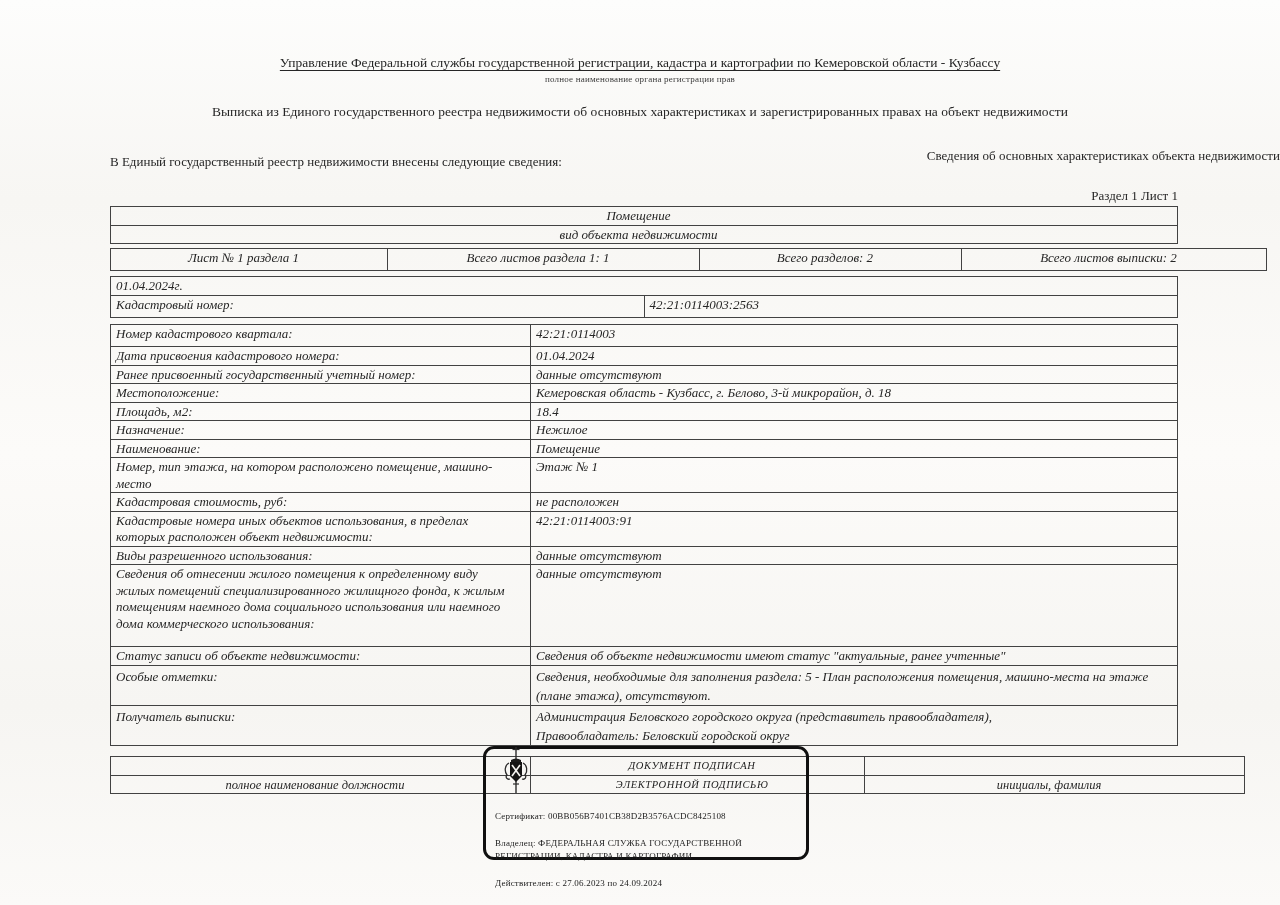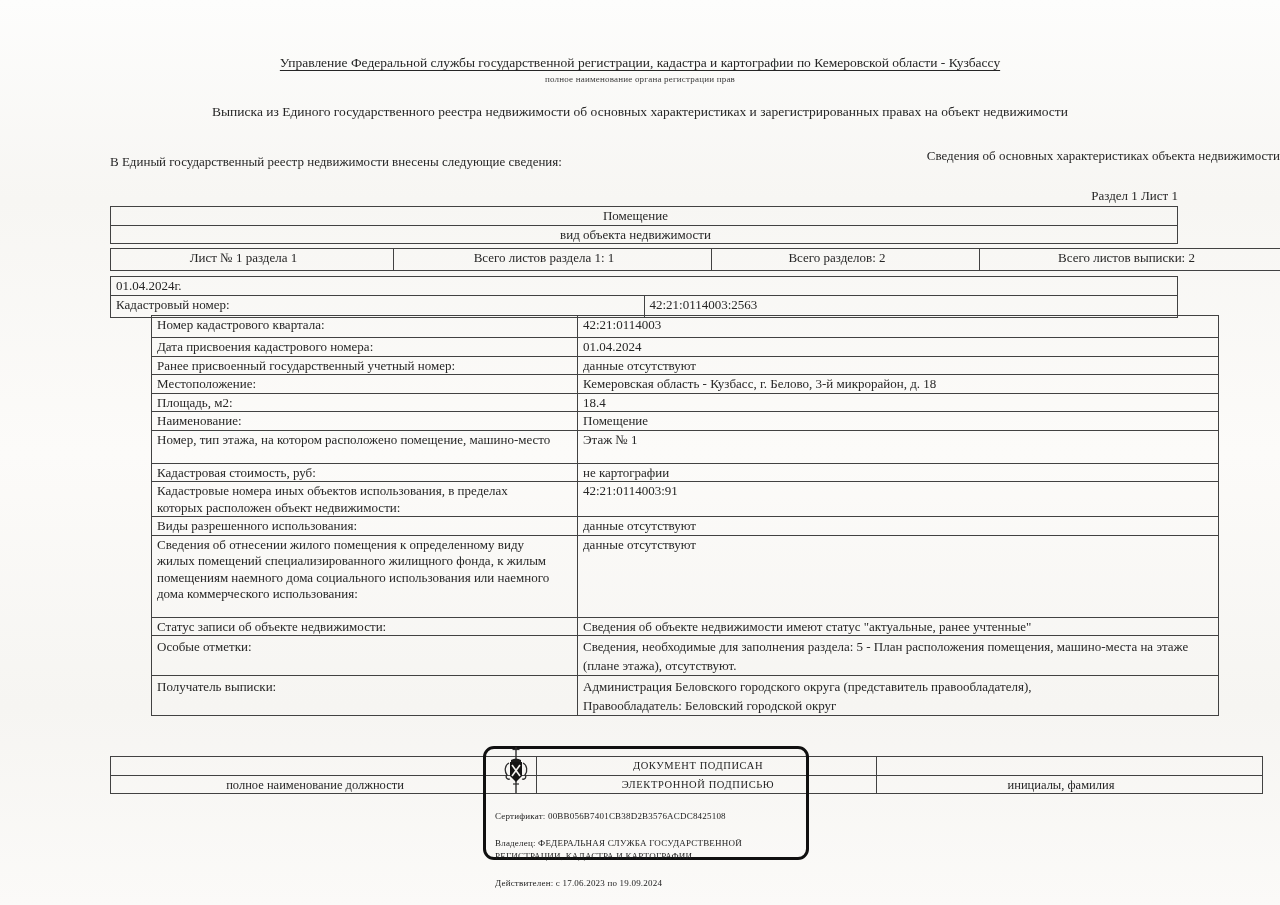--- a/index.html
+++ b/index.html
@@ -20,33 +20,34 @@
   .doc-title { top: 104px; font-size: 13.5px; }
   .section-title { top: 148px; font-size: 13px; text-align: right; }
   .intro { position: absolute; left: 110px; top: 154px; font-size: 13px; }
   .page-ref { position: absolute; right: 102px; top: 188px; font-size: 13px; }
 
   table { border-collapse: collapse; table-layout: fixed; position: absolute; }
   td {
     border: 1.5px solid #424242;
     font-size: 13px;
     line-height: 16.5px;
-    padding: 1px 22px 0 5px;
+    padding: 1px 16px 0 5px;
     vertical-align: top;
     overflow: hidden;
+    font-style: italic;
   }
   .tbl { left: 110px; width: 1068px; }
   .c { text-align: center; }
   .pre { white-space: pre-line; }
   .tall td { line-height: 19px; }
 
   .t-object  { top: 206px; }
   .t-sheets  { top: 248px; }
   .t-record  { top: 276px; }
-  .t-details { top: 315px; margin-left: 41px; }
+  .t-details { top: 324px; }
   .t-sign    { top: 756px; }
   .t-sign td { font-size: 12.5px; text-align: center; }
   .t-sign .stamp-title { font-size: 10.5px; letter-spacing: 0.6px; color: #1d1d1d; }
 
   
   .stamp {
     position: absolute; left: 483px; top: 746px;
     width: 320px; height: 108px;
     border: 3px solid #101010; border-radius: 11px;
     background: transparent;
@@ -124,31 +125,35 @@
       <td>данные отсутствуют</td>
     </tr>
     <tr style="height:18px">
       <td>Местоположение:</td>
       <td>Кемеровская область - Кузбасс, г. Белово, 3-й микрорайон, д. 18</td>
     </tr>
     <tr style="height:17px">
       <td>Площадь, м2:</td>
       <td>18.4</td>
     </tr>
+    <tr style="height:17px">
+      <td>Назначение:</td>
+      <td>Нежилое</td>
+    </tr>
     <tr style="height:15px">
       <td>Наименование:</td>
       <td>Помещение</td>
     </tr>
     <tr style="height:33px">
       <td>Номер, тип этажа, на котором расположено помещение, машино-место</td>
       <td>Этаж № 1</td>
     </tr>
     <tr style="height:18px">
       <td>Кадастровая стоимость, руб:</td>
-      <td>не картографии</td>
+      <td>не расположен</td>
     </tr>
     <tr style="height:35px">
       <td>Кадастровые номера иных объектов использования, в пределах которых расположен объект недвижимости:</td>
       <td>42:21:0114003:91</td>
     </tr>
     <tr style="height:18px">
       <td>Виды разрешенного использования:</td>
       <td>данные отсутствуют</td>
     </tr>
     <tr style="height:82px">
@@ -197,16 +202,16 @@
     <path d="M7,15 h12 v14 l-6,6 l-6,-6 Z" fill="#141414"></path>
     <line x1="9" y1="18" x2="17" y2="29" stroke="#f6f5f2" stroke-width="1.6"></line>
     <line x1="17" y1="18" x2="9" y2="29" stroke="#f6f5f2" stroke-width="1.6"></line>
     <line x1="10" y1="37" x2="16" y2="37" stroke="#2c2c2c" stroke-width="1.2"></line>
   </svg>
 
   <div class="cert-block">
     <div>Сертификат: 00BB056B7401CB38D2B3576ACDC8425108</div>
     <div class="pre">Владелец: ФЕДЕРАЛЬНАЯ СЛУЖБА ГОСУДАРСТВЕННОЙ
 РЕГИСТРАЦИИ, КАДАСТРА И КАРТОГРАФИИ</div>
-    <div>Действителен: с 17.06.2023 по 19.09.2024</div>
+    <div>Действителен: с 27.06.2023 по 24.09.2024</div>
   </div>
 
 </div>
 
 </body></html>

